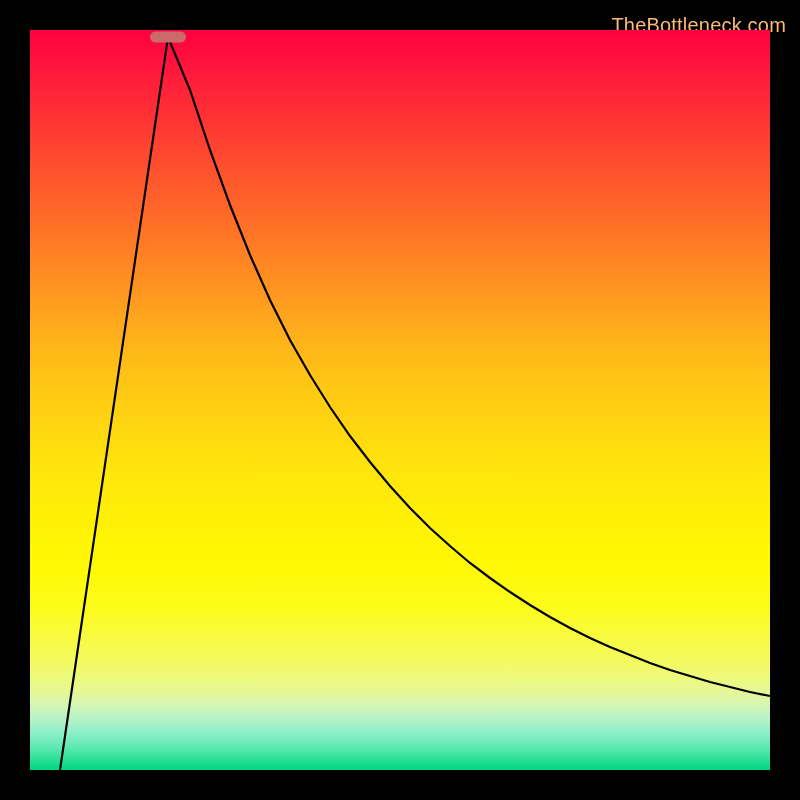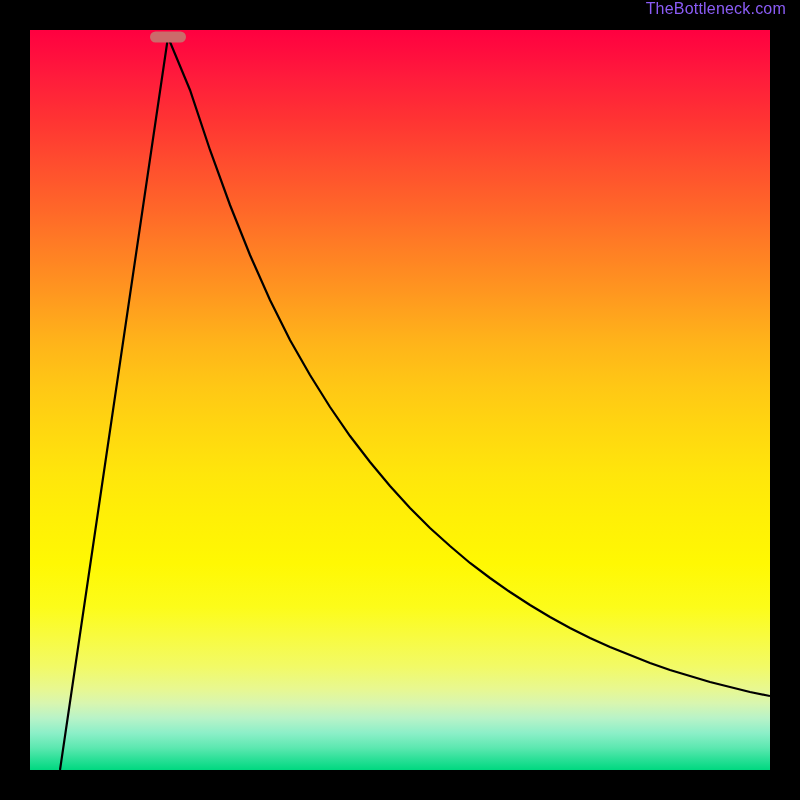--- a/index.html
+++ b/index.html
@@ -61,25 +61,25 @@
   .marker {
     position: absolute;
     width: 36px;
     height: 11px;
     background: #cc6a6a;
     border-radius: 6px;
     transform: translate(-50%, -50%);
   }
   .watermark {
     position: absolute;
-    top: 0;
+    top: 14px;
     right: 14px;
     font-family: Arial, Helvetica, sans-serif;
-    font-size: 16px;
-    color: #8b5cf6;
+    font-size: 20px;
+    color: #fdba74;
     letter-spacing: 0.2px;
   }
 </style>
 </head>
 <body>
 
 <div class="chart-container">
   <div class="watermark">TheBottleneck.com</div>
   <div class="plot-area">
     <div class="gradient-bg"></div>

